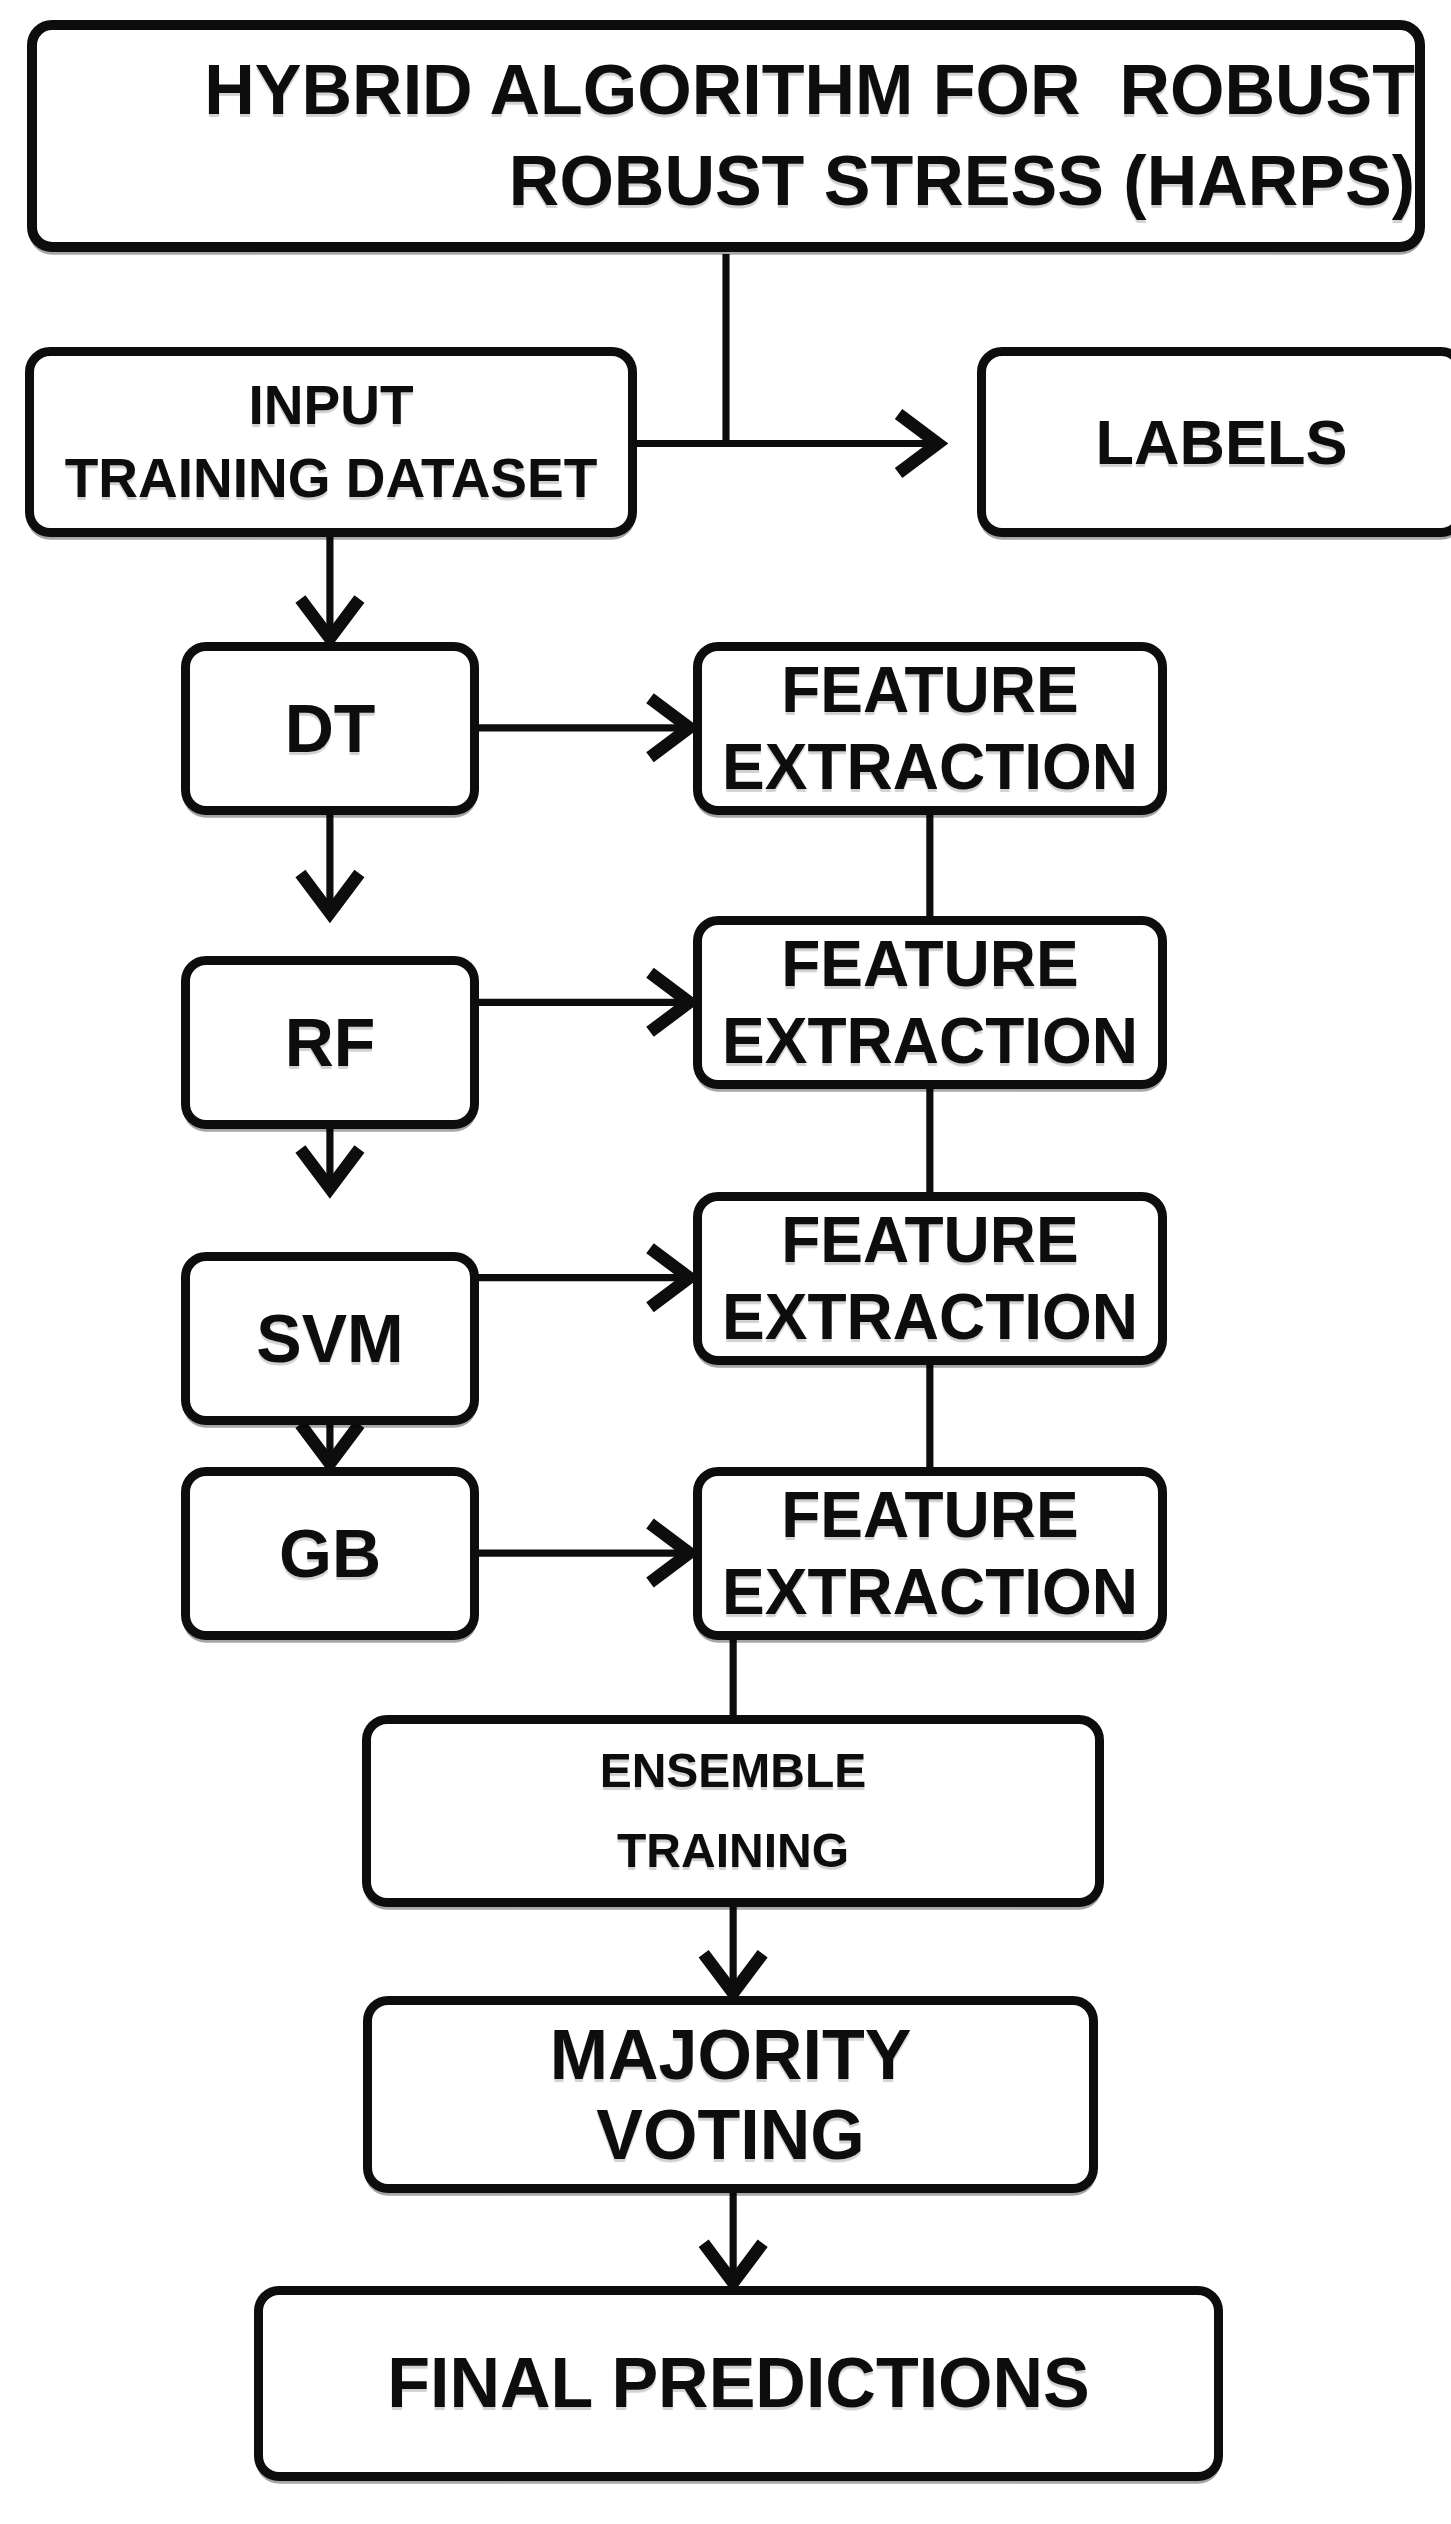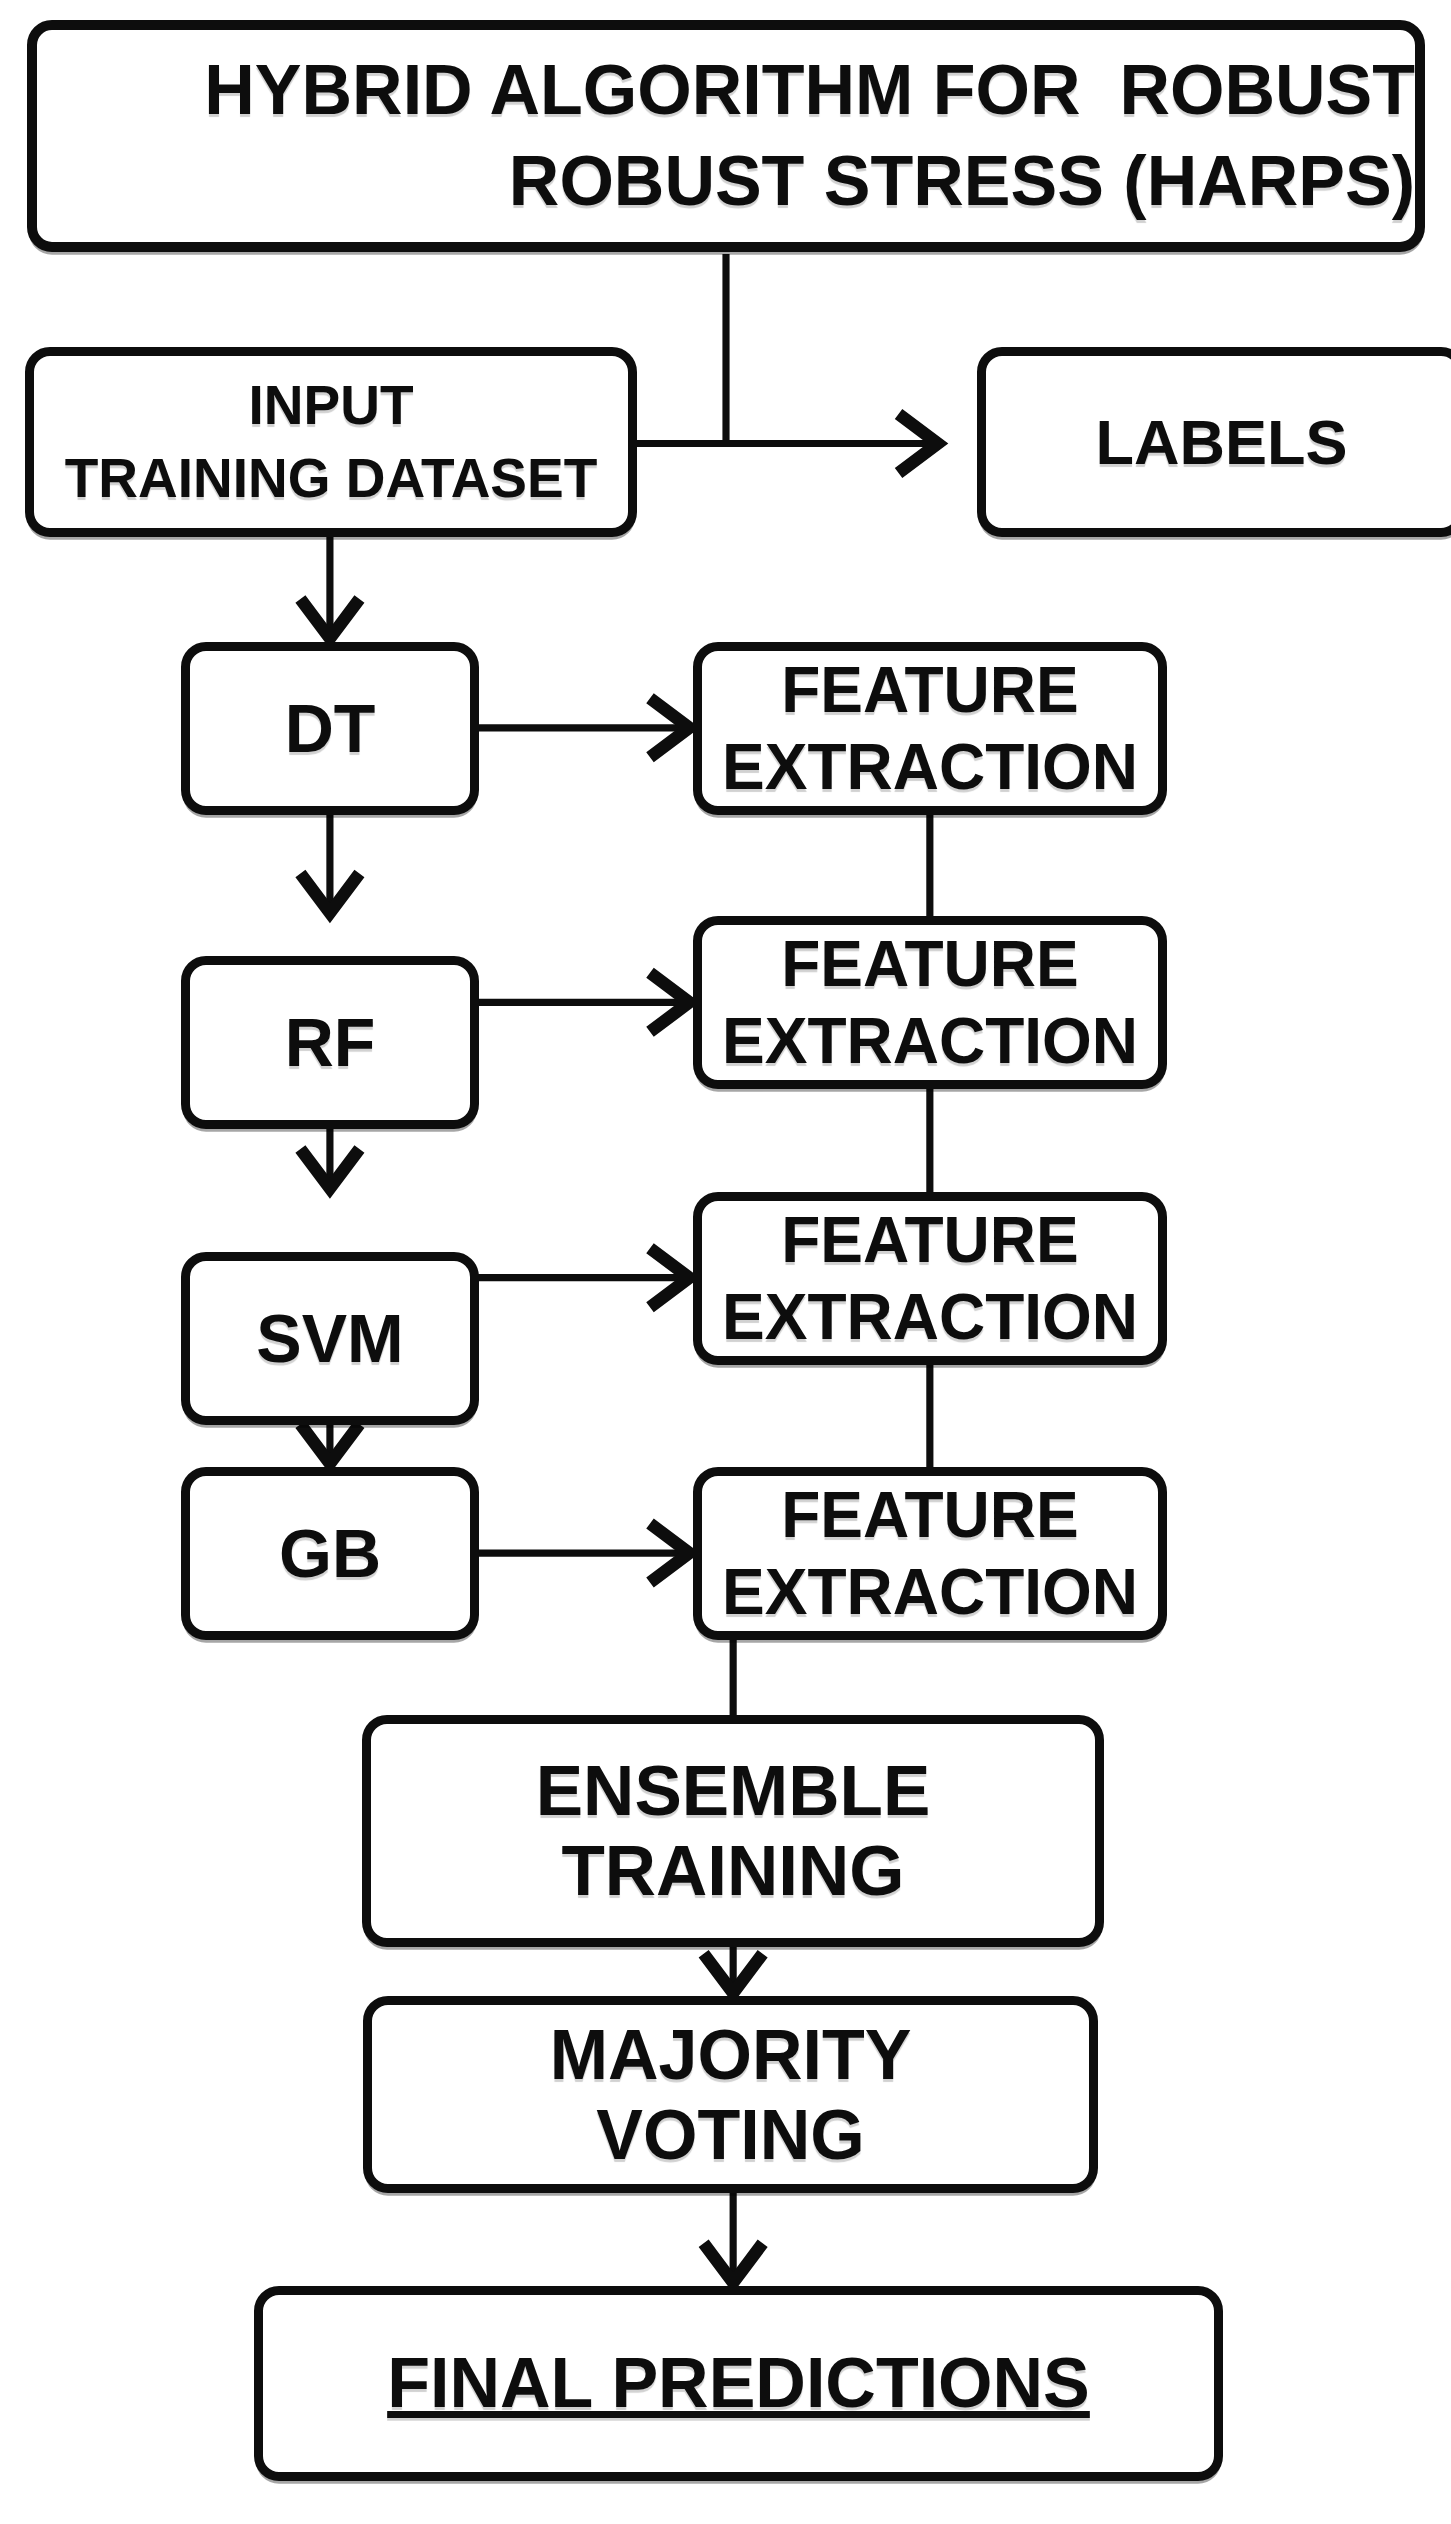--- a/index.html
+++ b/index.html
@@ -42,23 +42,23 @@
   .n-input    { left: 25px;   top: 347px;  width: 612px;  height: 190px; font-size: 55px; line-height: 73px; }
   .n-labels   { left: 977px; top: 347px;  width: 489px;  height: 190px; font-size: 63px; line-height: 72px; }
   .n-dt       { left: 181px;  top: 642px;  width: 298px;  height: 173px; font-size: 68px; line-height: 75px; }
   .n-fe1      { left: 693px;  top: 642px;  width: 474px;  height: 173px; font-size: 64px; line-height: 77px; }
   .n-rf       { left: 181px;  top: 956px; width: 298px;  height: 173px; font-size: 68px; line-height: 75px; }
   .n-fe2      { left: 693px;  top: 916px; width: 474px;  height: 173px; font-size: 64px; line-height: 77px; }
   .n-svm      { left: 181px;  top: 1252px; width: 298px;  height: 173px; font-size: 68px; line-height: 75px; }
   .n-fe3      { left: 693px;  top: 1192px; width: 474px;  height: 173px; font-size: 64px; line-height: 77px; }
   .n-gb       { left: 181px;  top: 1467px; width: 298px;  height: 173px; font-size: 68px; line-height: 75px; }
   .n-fe4      { left: 693px;  top: 1467px; width: 474px;  height: 173px; font-size: 64px; line-height: 77px; }
-  .n-ensemble { left: 362px;  top: 1715px; width: 742px;  height: 232px; font-size: 71px; line-height: 80px; }
+  .n-ensemble { left: 362px;  top: 1715px; width: 742px;  height: 192px; font-size: 48px; line-height: 80px; }
   .n-majority { left: 363px;  top: 1996px; width: 735px;  height: 197px; font-size: 70px; line-height: 80px; justify-content: center; }
-  .n-final    { left: 254px;  top: 2286px; width: 969px; height: 195px; font-size: 70px; line-height: 77px; text-decoration: underline; }
+  .n-final    { left: 254px;  top: 2286px; width: 969px; height: 195px; font-size: 70px; line-height: 77px; }
   .edge-line    { stroke: #0d0d0d; stroke-width: 8; fill: none; }
   .edge-head    { stroke: #0d0d0d; stroke-width: 14; fill: none; stroke-linecap: butt; stroke-linejoin: miter; }
 </style>
 </head>
 <body>
 
 <div class="canvas">
 
   <svg class="connectors" viewBox="0 0 1624 2824" xmlns="http://www.w3.org/2000/svg">
 

